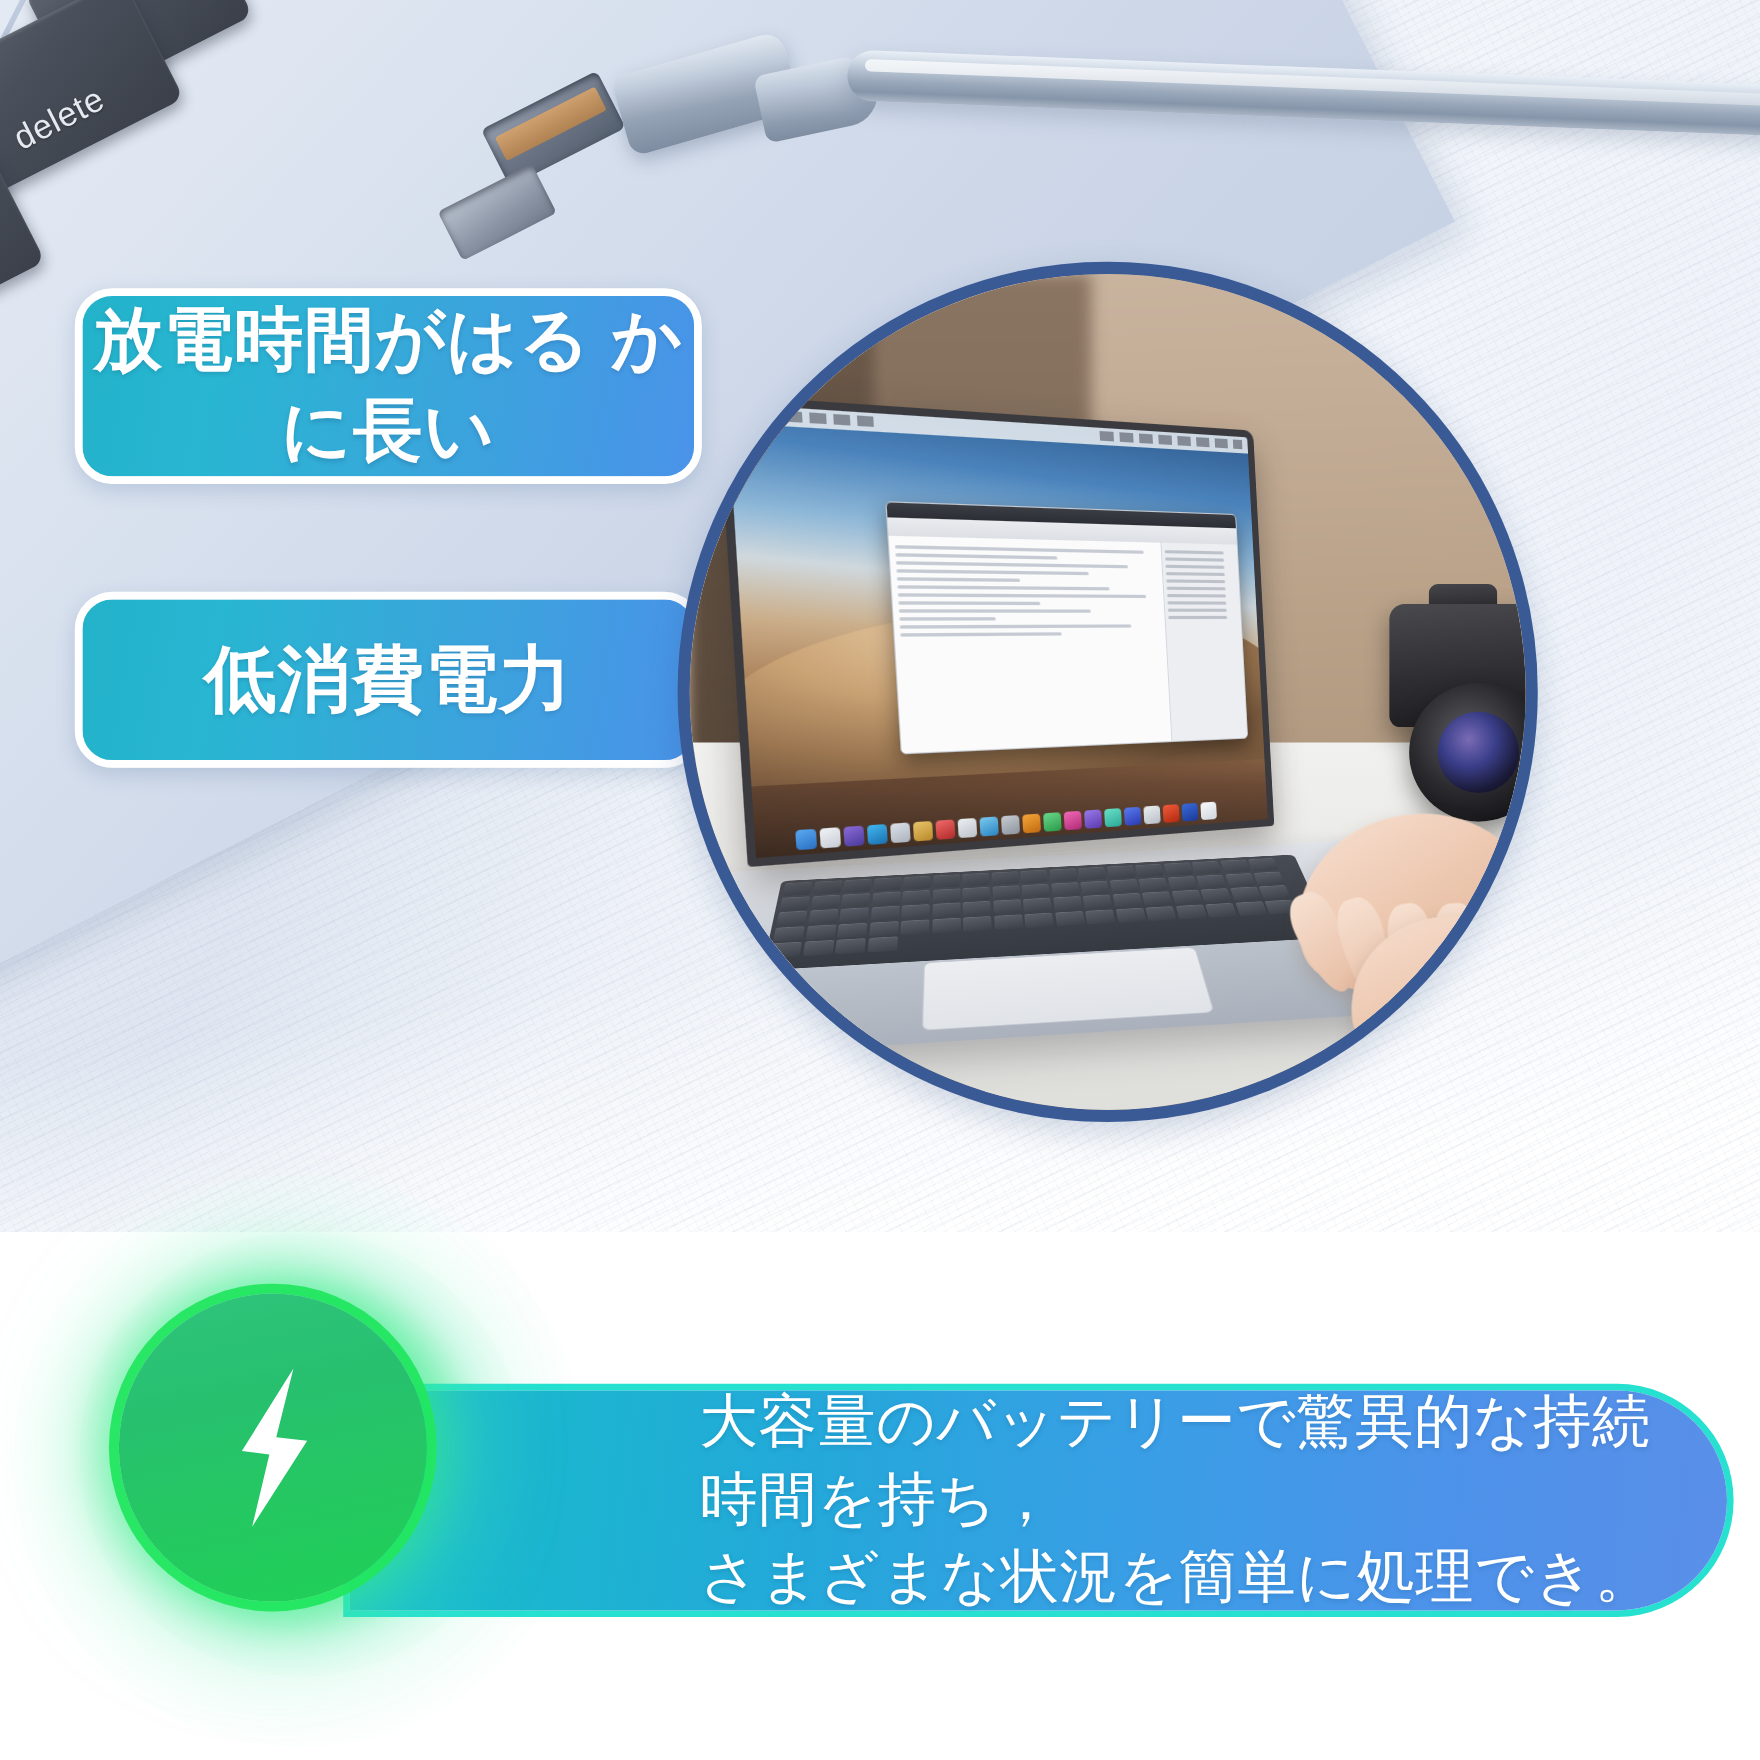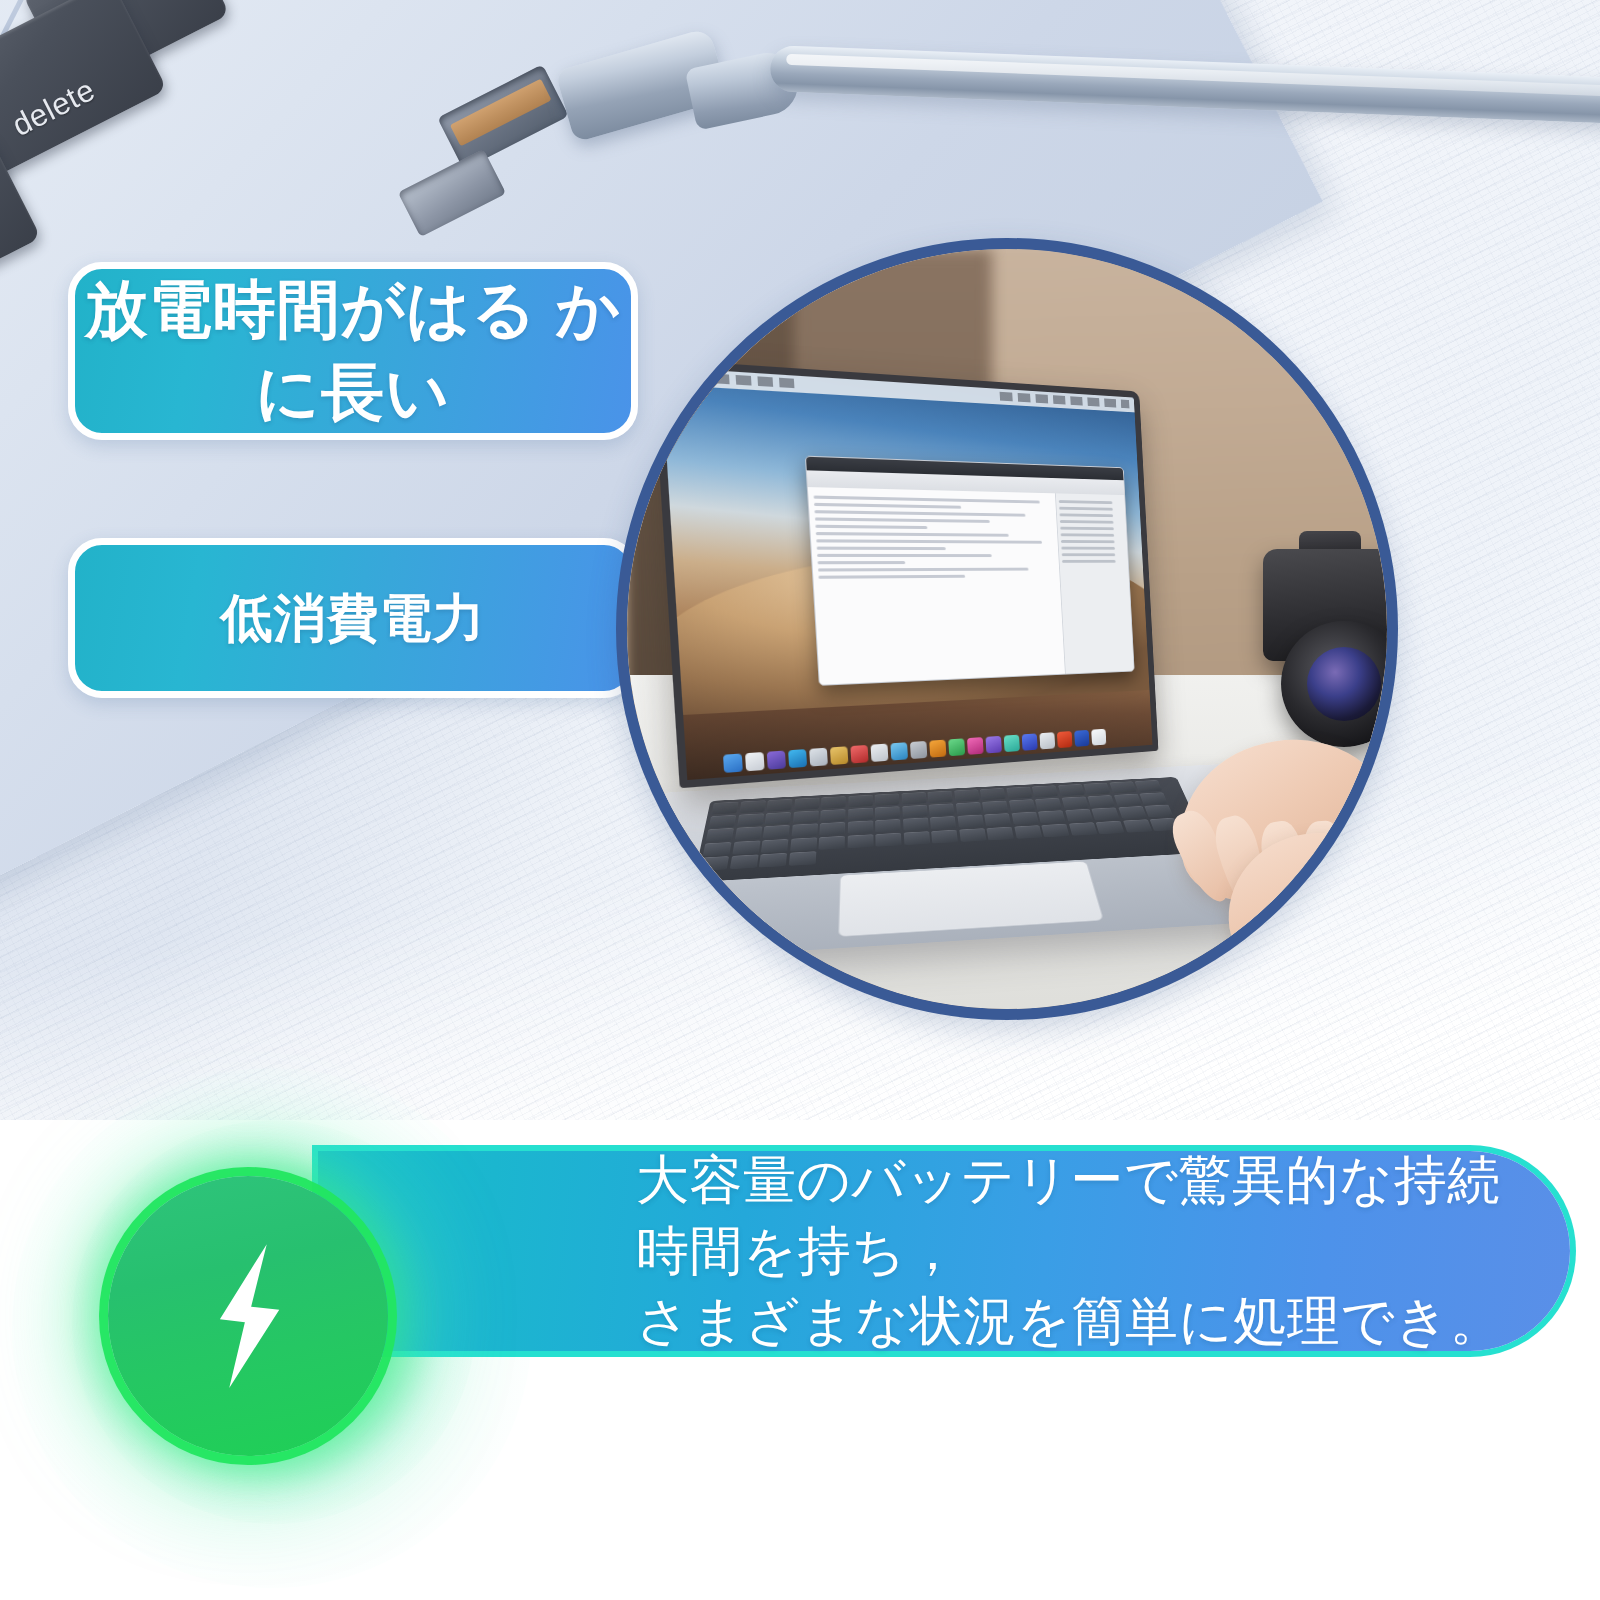--- a/index.html
+++ b/index.html
@@ -192,21 +192,21 @@
     font-weight: 700;
     text-align: center;
     line-height: 1.32;
     letter-spacing: 1px;
     text-shadow: 0 2px 4px rgba(20,70,110,0.22);
     padding: 0 2px;
   }
   #badge-1 { left: 68px;  top: 262px; width: 570px; height: 178px; }
   #badge-1 .badge-label { font-size: 63px; }
   #badge-2 { left: 68px;  top: 538px; width: 570px; height: 160px; }
-  #badge-2 .badge-label { font-size: 52px; }
+  #badge-2 .badge-label { font-size: 66px; }
   #badge-3 { left: 68px;  top: 800px; width: 570px; height: 172px; }
   #badge-3 .badge-label { font-size: 70px; }
 
   
   .circle-photo {
     position: absolute;
     left: 616px; top: 238px;
     width: 782px; height: 782px;
     border-radius: 50%;
     border: 11px solid #3a5a96;
@@ -441,21 +441,21 @@
     box-shadow:
       0 0 0 9px rgba(34,230,96,0.95),
       0 0 44px 16px rgba(45,235,120,0.55),
       0 0 90px 34px rgba(110,245,180,0.34);
     display:flex; align-items:center; justify-content:center;
   }
   .bolt-icon { width: 120px; height: 150px; display:block; }
 
   .banner {
     position: absolute;
-    left: 318px; top: 1151px;
+    left: 318px; top: 1264px;
     width: 1252px; height: 200px;
     border-radius: 0 100px 100px 0;
     background: linear-gradient(96deg,
       #17c3c9 0%,
       #1bb6cf 14%,
       #24a8da 34%,
       #3a9ee6 58%,
       #4d92ea 80%,
       #5a8fe8 100%);
     box-shadow: 0 0 0 6px rgba(26,222,206,0.95);

